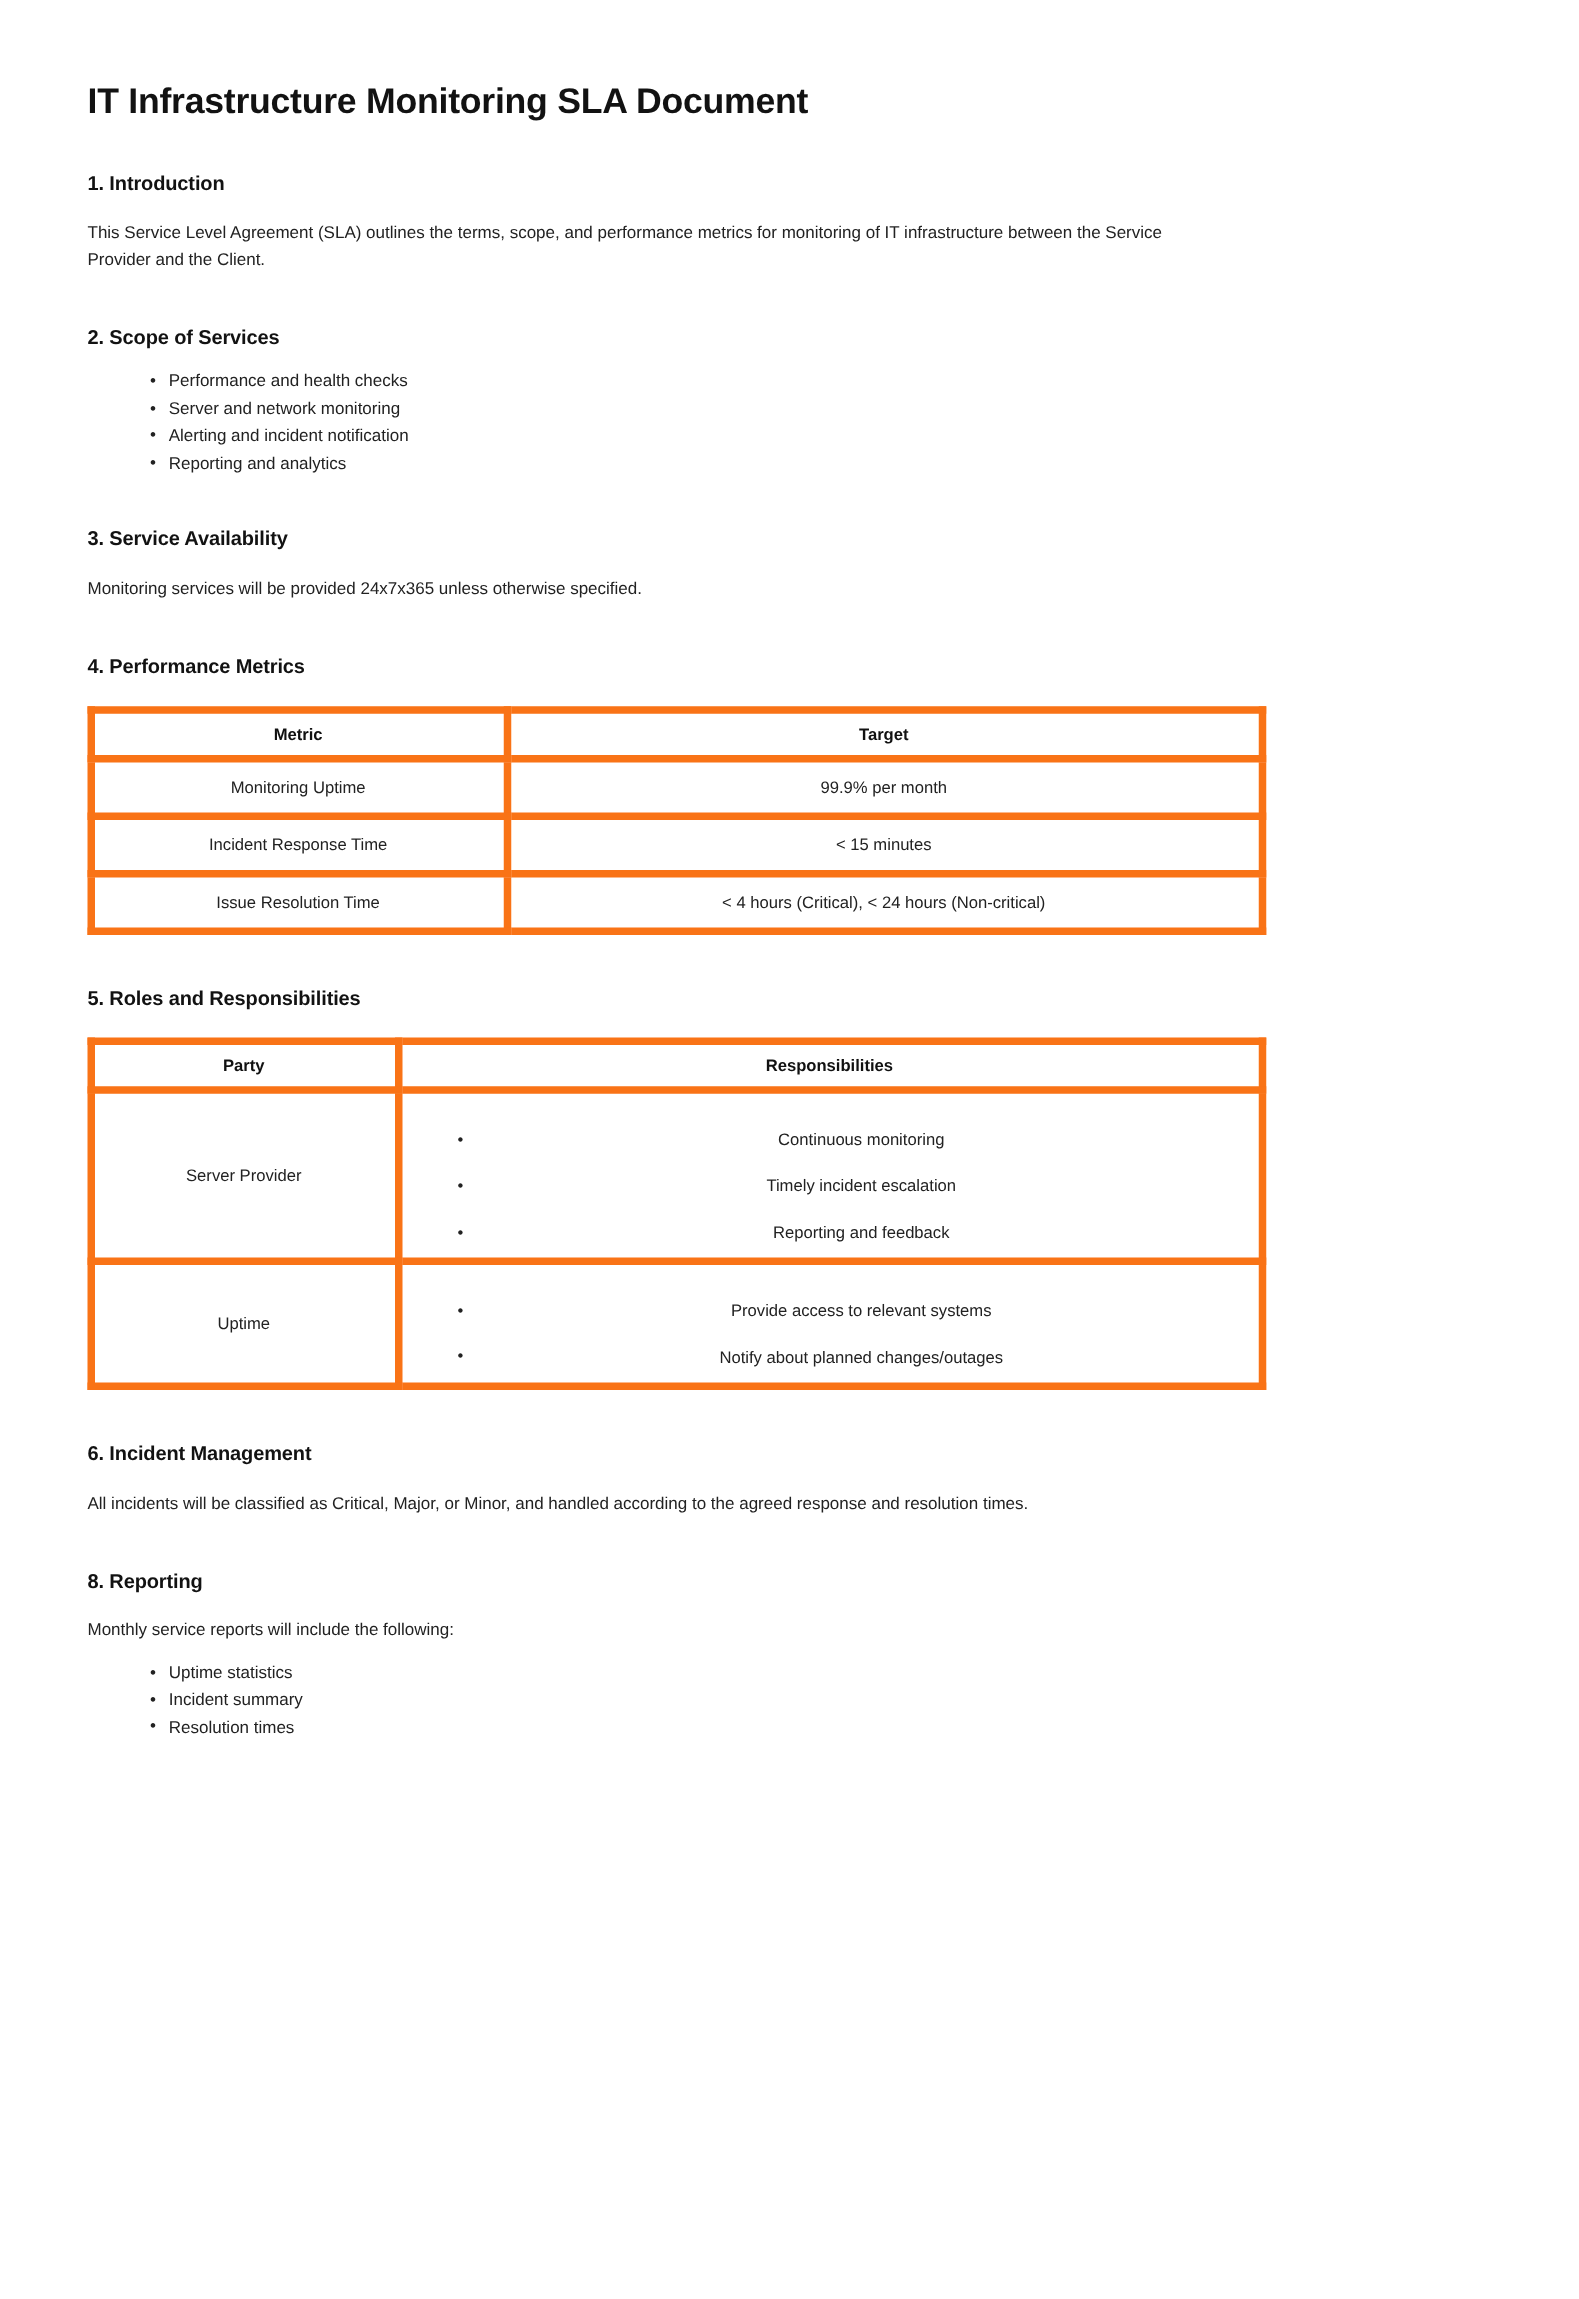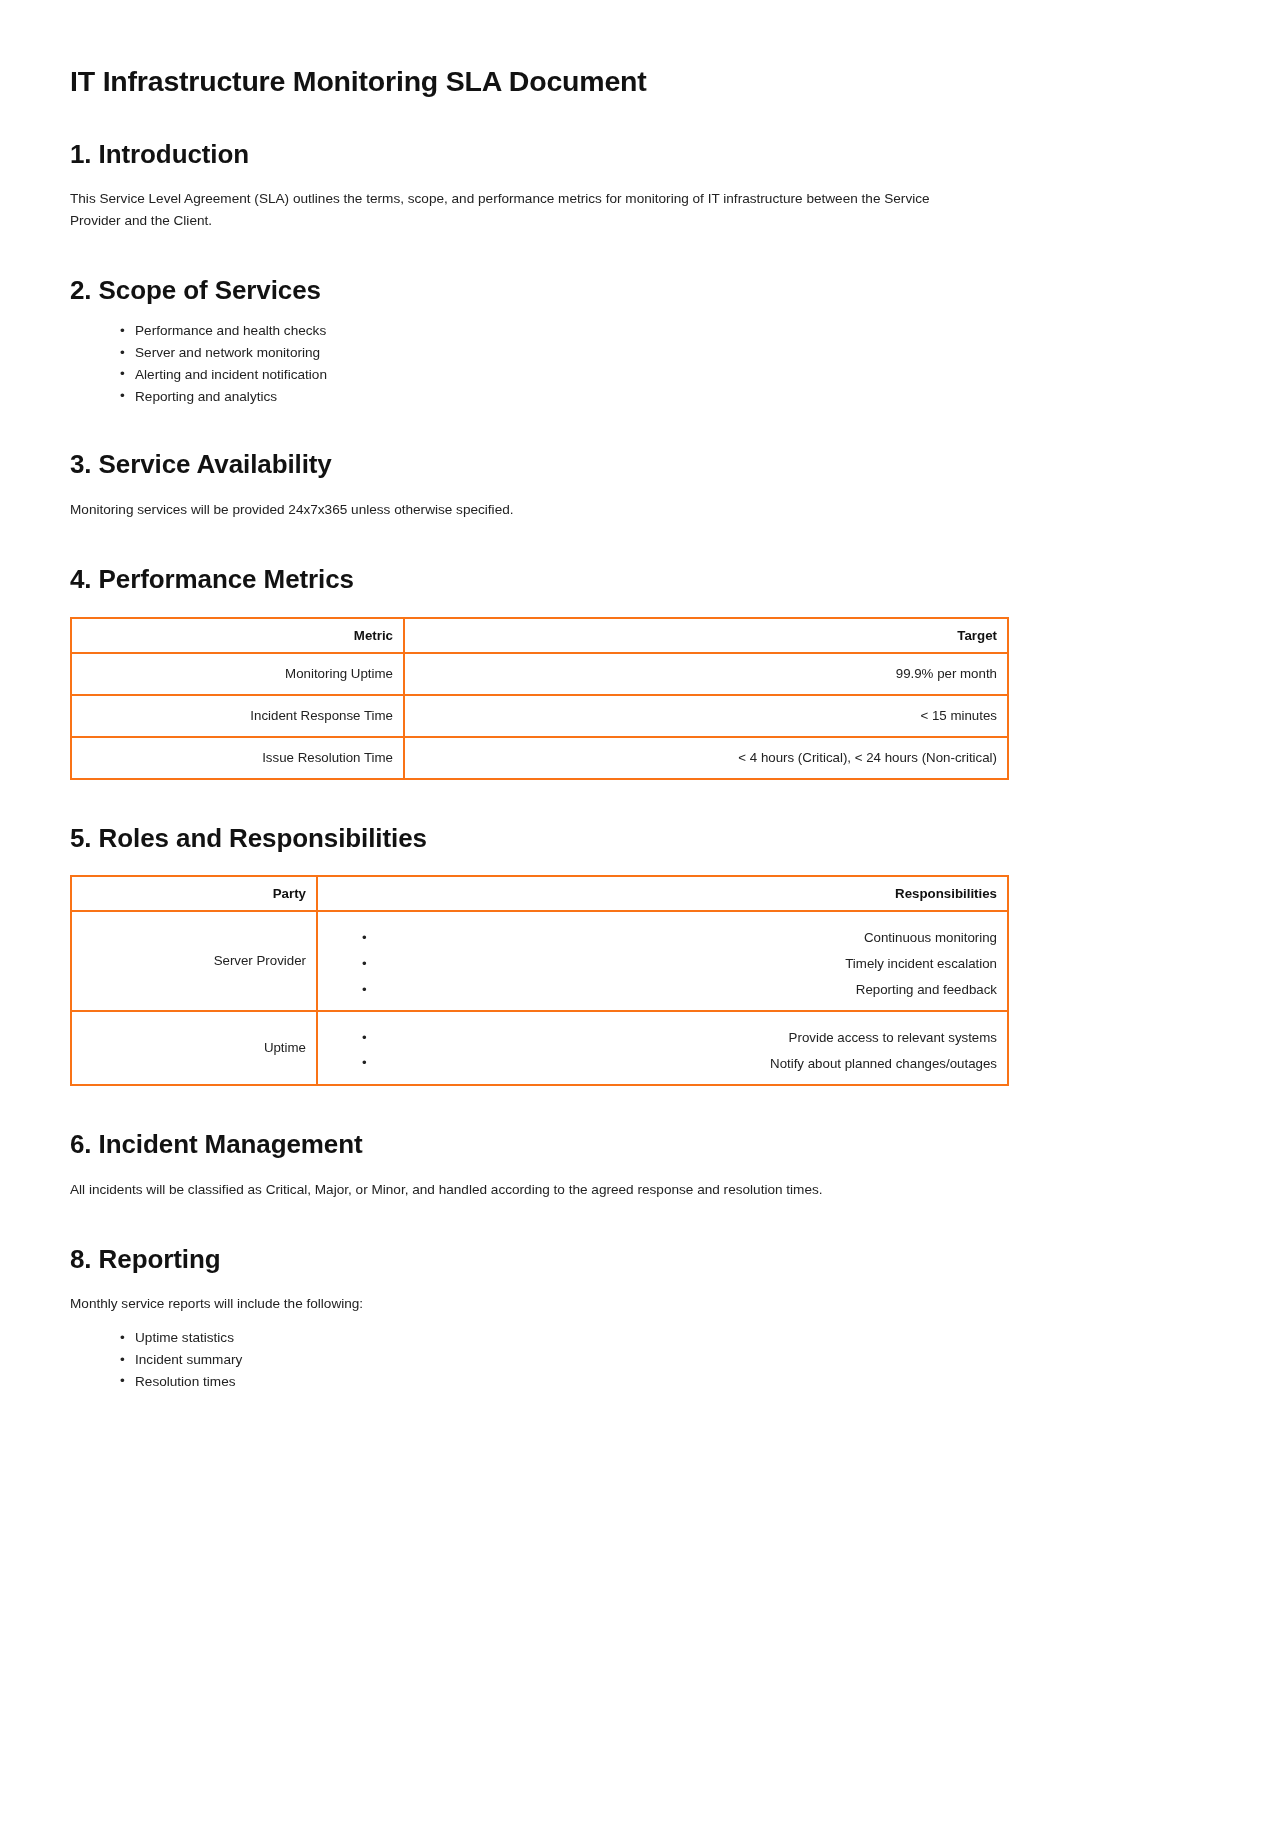--- a/index.html
+++ b/index.html
@@ -23,21 +23,21 @@
   }
   .doc-title {
     font-size: 28.5px;
     font-weight: bold;
     letter-spacing: -0.2px;
     color: #121212;
     margin: 12px 0 0 0;
     line-height: 1.25;
   }
   h2.section-heading {
-    font-size: 26px;
+    font-size: 16px;
     font-weight: bold;
     color: #121212;
     letter-spacing: -0.1px;
     margin: 42px 0 0 0;
     line-height: 1.3;
   }
   h2.section-heading.first {
     margin-top: 38px;
   }
   p.body-text {
@@ -69,22 +69,22 @@
     color: #222222;
   }
   table.doc-table {
     border-collapse: collapse;
     width: 937px;
     margin: 20px 0 0 0;
     table-layout: fixed;
   }
   table.doc-table th,
   table.doc-table td {
-    border: 2px solid #f97316;
-    text-align: right;
+    border: 6px solid #f97316;
+    text-align: center;
     vertical-align: middle;
     font-size: 13.3px;
     color: #222222;
   }
   table.doc-table th {
     font-weight: bold;
     padding: 9px 10px 9px 8px;
     color: #111111;
   }
   table.doc-table td {
@@ -102,21 +102,21 @@
     margin: 0;
     padding-left: 36px;
     list-style: none;
   }
   ul.cell-list > li {
     position: relative;
     padding-left: 15px;
     font-size: 13.3px;
     line-height: 1.42;
     color: #222222;
-    margin: 7px 0 2px 0;
+    margin: 18px 0 2px 0;
   }
   ul.cell-list > li:last-child { margin-bottom: 0; }
   ul.cell-list > li::before {
     content: "\2022";
     position: absolute;
     left: 0;
     top: -0.5px;
     color: #222222;
   }
 </style>

